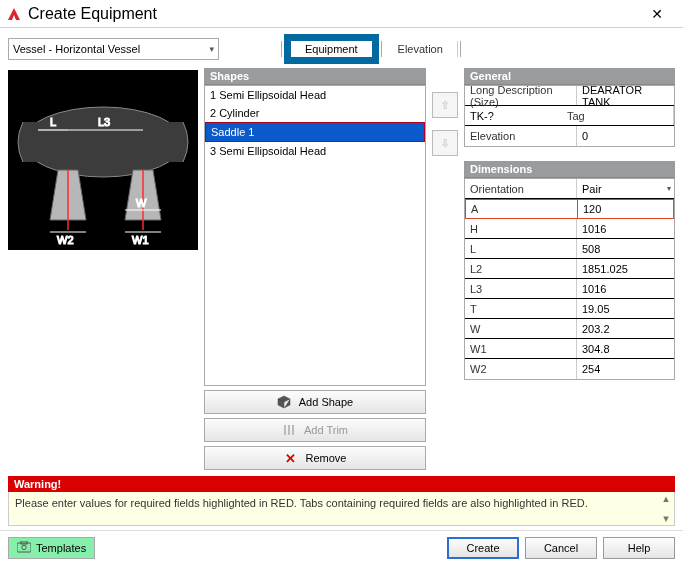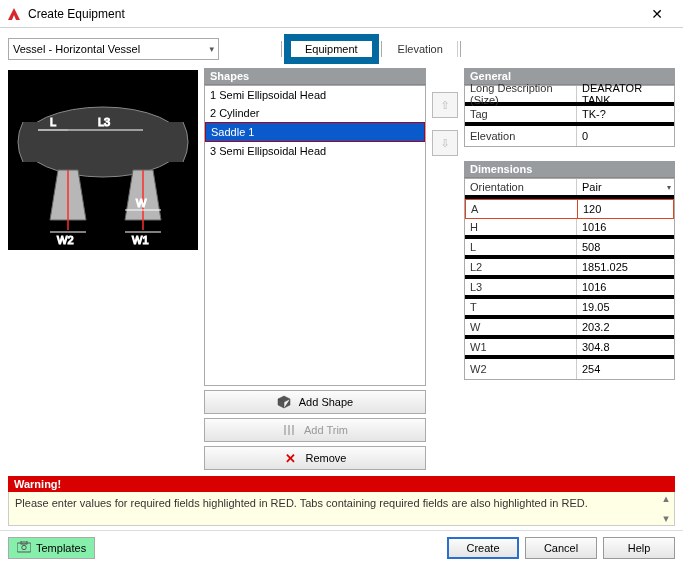--- a/index.html
+++ b/index.html
@@ -1,21 +1,21 @@
 <!DOCTYPE html>
 <html><head>
 <meta charset="utf-8">
 <style>
 * { box-sizing: border-box; margin: 0; padding: 0; font-family: "Segoe UI", Tahoma, sans-serif; font-size: 11px; }
 body { background: #f0f0f0; width: 683px; height: 580px; overflow: hidden; }
 
 .dialog { width: 683px; height: 580px; background: #fff; display: flex; flex-direction: column; }
 .titlebar { height: 28px; display: flex; align-items: center; padding: 0 6px; border-bottom: 1px solid #d0d0d0; }
 .titlebar .app-icon { width: 16px; height: 16px; margin-right: 6px; display:flex;align-items:center;justify-content:center;}
-.titlebar .title { flex: 1; font-size: 12px; }
+.titlebar .title { flex: 1; font-size: 16px; }
 .titlebar .close { width: 40px; height: 24px; display:flex;align-items:center;justify-content:center; cursor:pointer;font-size:14px;}
 
 .toprow { display:flex; align-items:center; padding: 6px 8px 4px 8px; gap: 30px; }
 .dropdown { width: 211px; height: 22px; border: 1px solid #aaa; background:#fff; display:flex; align-items:center; padding:0 4px; position:relative; cursor:pointer;}
 .dropdown .chev { position:absolute; right:4px; font-size:9px; color:#555;}
 .tabbar { display:flex; gap: 0; align-items:center; margin-left: 30px;}
 .tab { padding: 2px 14px; border-right:1px solid #ccc; cursor:pointer; position:relative;}
 .tab.active { border:7px solid #0369a1; }
 .tab:not(.active){ color:#333;}
 .vbar{width:1px;height:16px;background:#aaa;margin:0 2px;}
@@ -32,21 +32,21 @@
 .midbtns { display:flex; flex-direction:column; gap:4px; margin-top:4px;}
 .midbtn { height:24px; border:1px solid #aaa; background:linear-gradient(#fcfcfc,#e5e5e5); display:flex;align-items:center;justify-content:center; gap:8px; cursor:pointer;}
 .midbtn.disabled { color:#999; cursor:default;}
 .midbtn .ico{width:14px;height:14px;display:inline-flex;align-items:center;justify-content:center;}
 
 .udbtns { width:26px; display:flex; flex-direction:column; gap:12px; margin-top:24px;}
 .udbtn { width:26px;height:26px;border:1px solid #bbb;background:#f5f5f5;display:flex;align-items:center;justify-content:center;color:#bbb;cursor:pointer;}
 
 .rightcol { flex:1; display:flex; flex-direction:column; gap:14px; }
 .tbl { border:1px solid #aaa; }
-.trow { display:flex; border-bottom:4px solid #000000; height:20px; }
+.trow { display:flex; border-bottom:1px solid #000000; height:20px; }
 .trow:last-child{border-bottom:none;}
 .tcell { padding:2px 5px; display:flex; align-items:center;}
 .tcell.k { width:112px; border-right:1px solid #ccc; color:#333;}
 .tcell.v { flex:1;}
 .trow.hot { border:1px solid #d42; }
 .trow.hot .tcell.k{border-right:1px solid #d42;}
 .trow.combo .tcell.v{position:relative;}
 .trow.combo .chev{position:absolute;right:3px;font-size:8px;color:#555;}
 
 .warnbar { margin:6px 8px 0 8px; }
@@ -158,22 +158,22 @@
 
   <div class="rightcol">
     <div>
       <div class="panel-head">General</div>
       <div class="tbl">
         <div class="trow">
               <div class="tcell k">Long Description (Size)</div>
               <div class="tcell v">DEARATOR TANK</div>
             </div>
         <div class="trow">
+              <div class="tcell v">TK-?</div>
               <div class="tcell k">Tag</div>
-              <div class="tcell v">TK-?</div>
             </div>
         <div class="trow">
               <div class="tcell k">Elevation</div>
               <div class="tcell v">0</div>
             </div>
       </div>
     </div>
     <div>
       <div class="panel-head">Dimensions</div>
       <div class="tbl">

